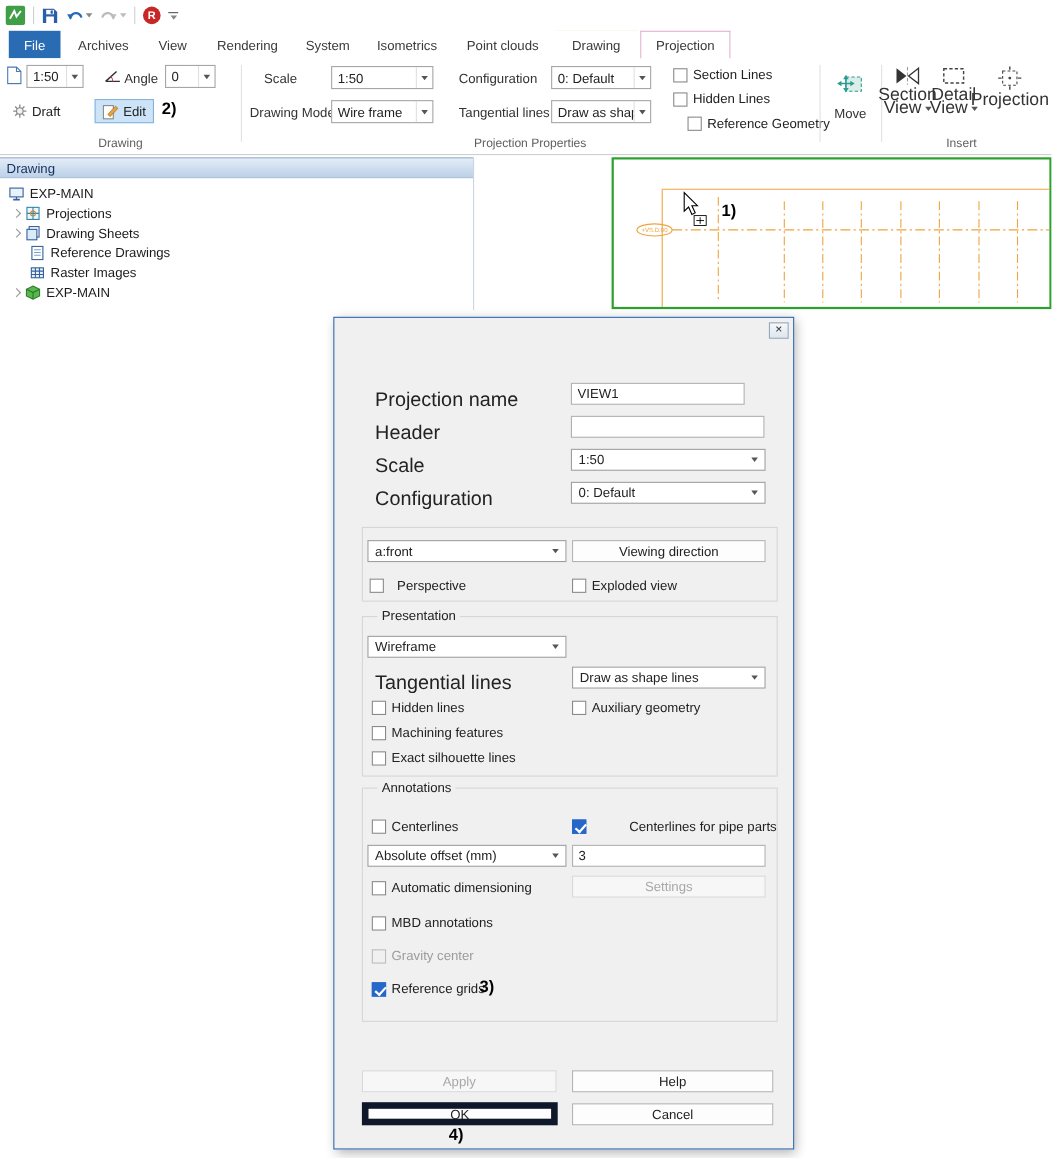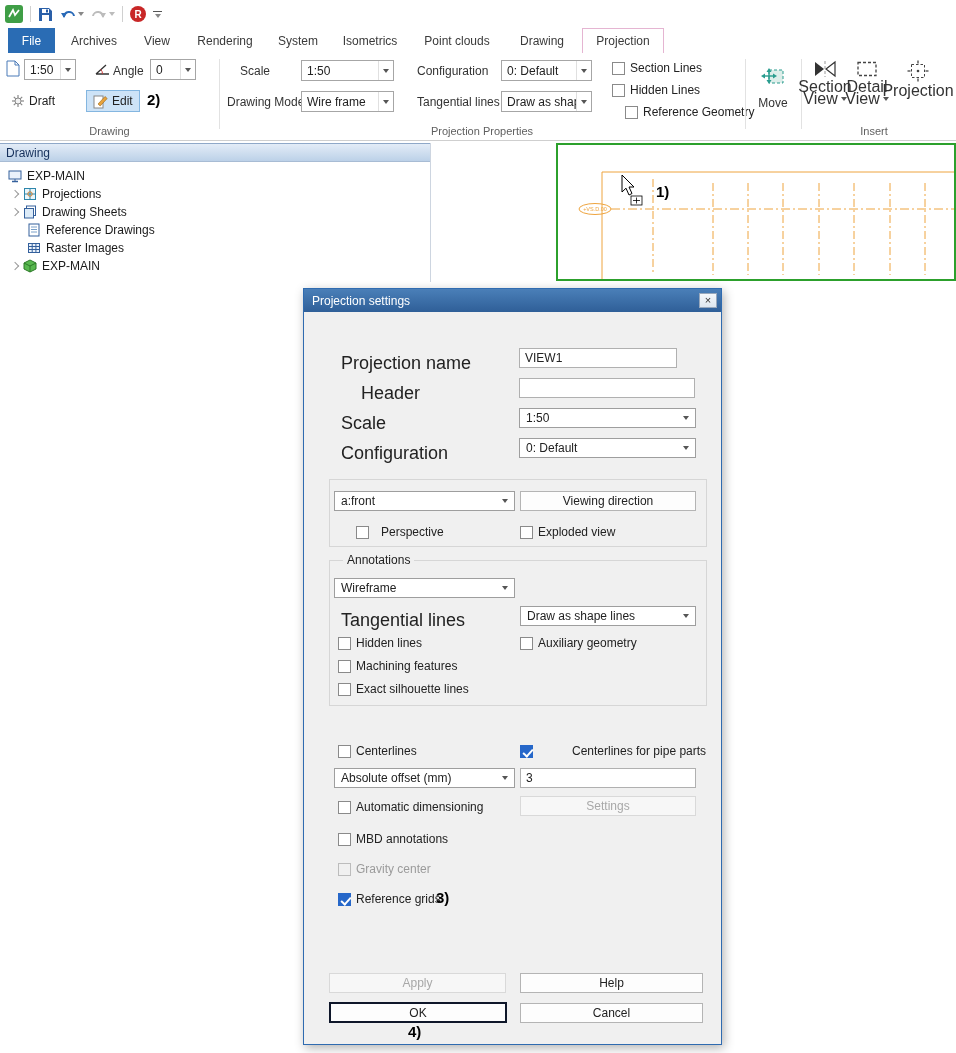--- a/index.html
+++ b/index.html
@@ -69,21 +69,21 @@
   .dialog { position:absolute; left:303px; top:288px; width:419px; height:757px; background:#f0f0f0; border:1px solid #2f6bb0; box-shadow:2px 3px 10px rgba(0,0,0,.3); z-index:50; }
   .dlg-title { position:absolute; left:0; top:0; right:0; height:23px; background:linear-gradient(#4a7fb8,#2f5f98); color:#fff; display:flex; align-items:center; padding-left:8px; }
   .dlg-close { position:absolute; right:4px; top:4px; width:18px; height:15px; background:linear-gradient(#f5f8fb,#dde6ef); border:1px solid #98a8bc; color:#333; font-size:11px; line-height:13px; text-align:center; }
   .dlabel { position:absolute; font-size:18px; color:#222; white-space:nowrap; }
   .dinput { position:absolute; height:20px; background:#fff; border:1px solid #b0b0b0; font-family:inherit; font-size:12px; padding:0 5px; color:#222; }
   .dselect { position:absolute; height:20px; background:#fff; border:1px solid #9e9e9e; display:flex; align-items:stretch; }
   .dselect .txt { flex:1; display:flex; align-items:center; padding:0 6px; white-space:nowrap; overflow:hidden; }
   .dselect .arr { width:18px; display:flex; align-items:center; justify-content:center; }
   .dbtn { position:absolute; height:20px; background:#fdfdfd; border:1px solid #b4b4b4; display:flex; align-items:center; justify-content:center; font-size:12px; color:#222; }
   .dbtn.disabled { background:#f7f7f7; border-color:#d9d9d9; color:#a8a8a8; }
-  .dbtn.focused { border:2px solid #0f172a;text-align:center; }
+  .dbtn.focused { border:6px solid #0f172a;text-align:center; }
   .groupbox { position:absolute; border:1px solid #d6d6d6; }
   .groupbox .gb-label { position:absolute; top:-8px; left:13px; background:#f0f0f0; padding:0 4px; font-size:12px; color:#222; }
 </style>
 </head>
 <body>
 
 <div id="app">
 
   <div class="hl hl-peach"></div>
   <div class="hl hl-pink"></div>
@@ -396,28 +396,25 @@
         <polygon points="64,30 64,47 68,43.2 71,50 74,48.5 71,42 76,42" fill="#fff" stroke="#000" stroke-width="1"></polygon>
         <rect x="73" y="51" width="11" height="9" fill="#fff" stroke="#000" stroke-width="0.8"></rect>
         <line x1="75" y1="55.5" x2="82" y2="55.5" stroke="#000" stroke-width="0.8"></line>
         <line x1="78.5" y1="52.5" x2="78.5" y2="58.5" stroke="#000" stroke-width="0.8"></line>
       </g>
     </svg>
     <span class="ann abs" style="left:98px;top:38px;">1)</span>
   </div>
 
   <div class="dialog">
-    <div class="dlg-title">
-      <span>Projection settings</span>
-    </div>
     <div class="dlg-close">×</div>
 
     <span class="dlabel" style="left:37px;top:64px;">Projection name</span>
     <input class="dinput" style="left: 215px; top: 59px; width: 158px;" value="VIEW1">
-    <span class="dlabel" style="left:37px;top:94px;margin-left:20px;">Header</span>
+    <span class="dlabel" style="left:37px;top:94px;">Header</span>
     <input class="dinput" style="left: 215px; top: 89px; width: 176px;" value="">
     <span class="dlabel" style="left:37px;top:124px;">Scale</span>
     <div class="dselect" style="left:215px;top:119px;width:177px;">
       <span class="txt">1:50</span>
       <span class="arr">
           <span class="caret"></span>
         </span>
     </div>
     <span class="dlabel" style="left:37px;top:154px;">Configuration</span>
     <div class="dselect" style="left:215px;top:149px;width:177px;">
@@ -428,31 +425,31 @@
     </div>
 
     <div class="groupbox" style="left:25px;top:190px;width:378px;height:68px;"></div>
     <div class="dselect" style="left:30px;top:202px;width:181px;">
       <span class="txt">a:front</span>
       <span class="arr">
           <span class="caret"></span>
         </span>
     </div>
     <div class="dbtn" style="left:216px;top:202px;width:176px;">Viewing direction</div>
-    <label class="chk" style="left:52px;top:236px;gap:12px;">
+    <label class="chk" style="left:32px;top:236px;gap:12px;">
       <span class="box"></span>
       <span>Perspective</span>
     </label>
     <label class="chk" style="left:216px;top:236px;">
       <span class="box"></span>
       <span>Exploded view</span>
     </label>
 
     <div class="groupbox" style="left:25px;top:271px;width:378px;height:146px;">
-      <span class="gb-label">Annotations</span>
+      <span class="gb-label">Presentation</span>
     </div>
     <div class="dselect" style="left:30px;top:289px;width:181px;">
       <span class="txt">Wireframe</span>
       <span class="arr">
           <span class="caret"></span>
         </span>
     </div>
     <span class="dlabel" style="left:37px;top:321px;">Tangential lines</span>
     <div class="dselect" style="left:216px;top:317px;width:176px;">
       <span class="txt">Draw as shape lines</span>
@@ -470,20 +467,23 @@
     </label>
     <label class="chk" style="left:34px;top:370px;">
       <span class="box"></span>
       <span>Machining features</span>
     </label>
     <label class="chk" style="left:34px;top:393px;">
       <span class="box"></span>
       <span>Exact silhouette lines</span>
     </label>
 
+    <div class="groupbox" style="left:25px;top:427px;width:378px;height:213px;">
+      <span class="gb-label">Annotations</span>
+    </div>
     <label class="chk" style="left:34px;top:455px;">
       <span class="box"></span>
       <span>Centerlines</span>
     </label>
     <label class="chk checked" style="left:216px;top:455px;gap:39px;">
       <span class="box"></span>
       <span>Centerlines for pipe parts</span>
     </label>
     <div class="dselect" style="left:30px;top:479px;width:181px;">
       <span class="txt">Absolute offset (mm)</span>

